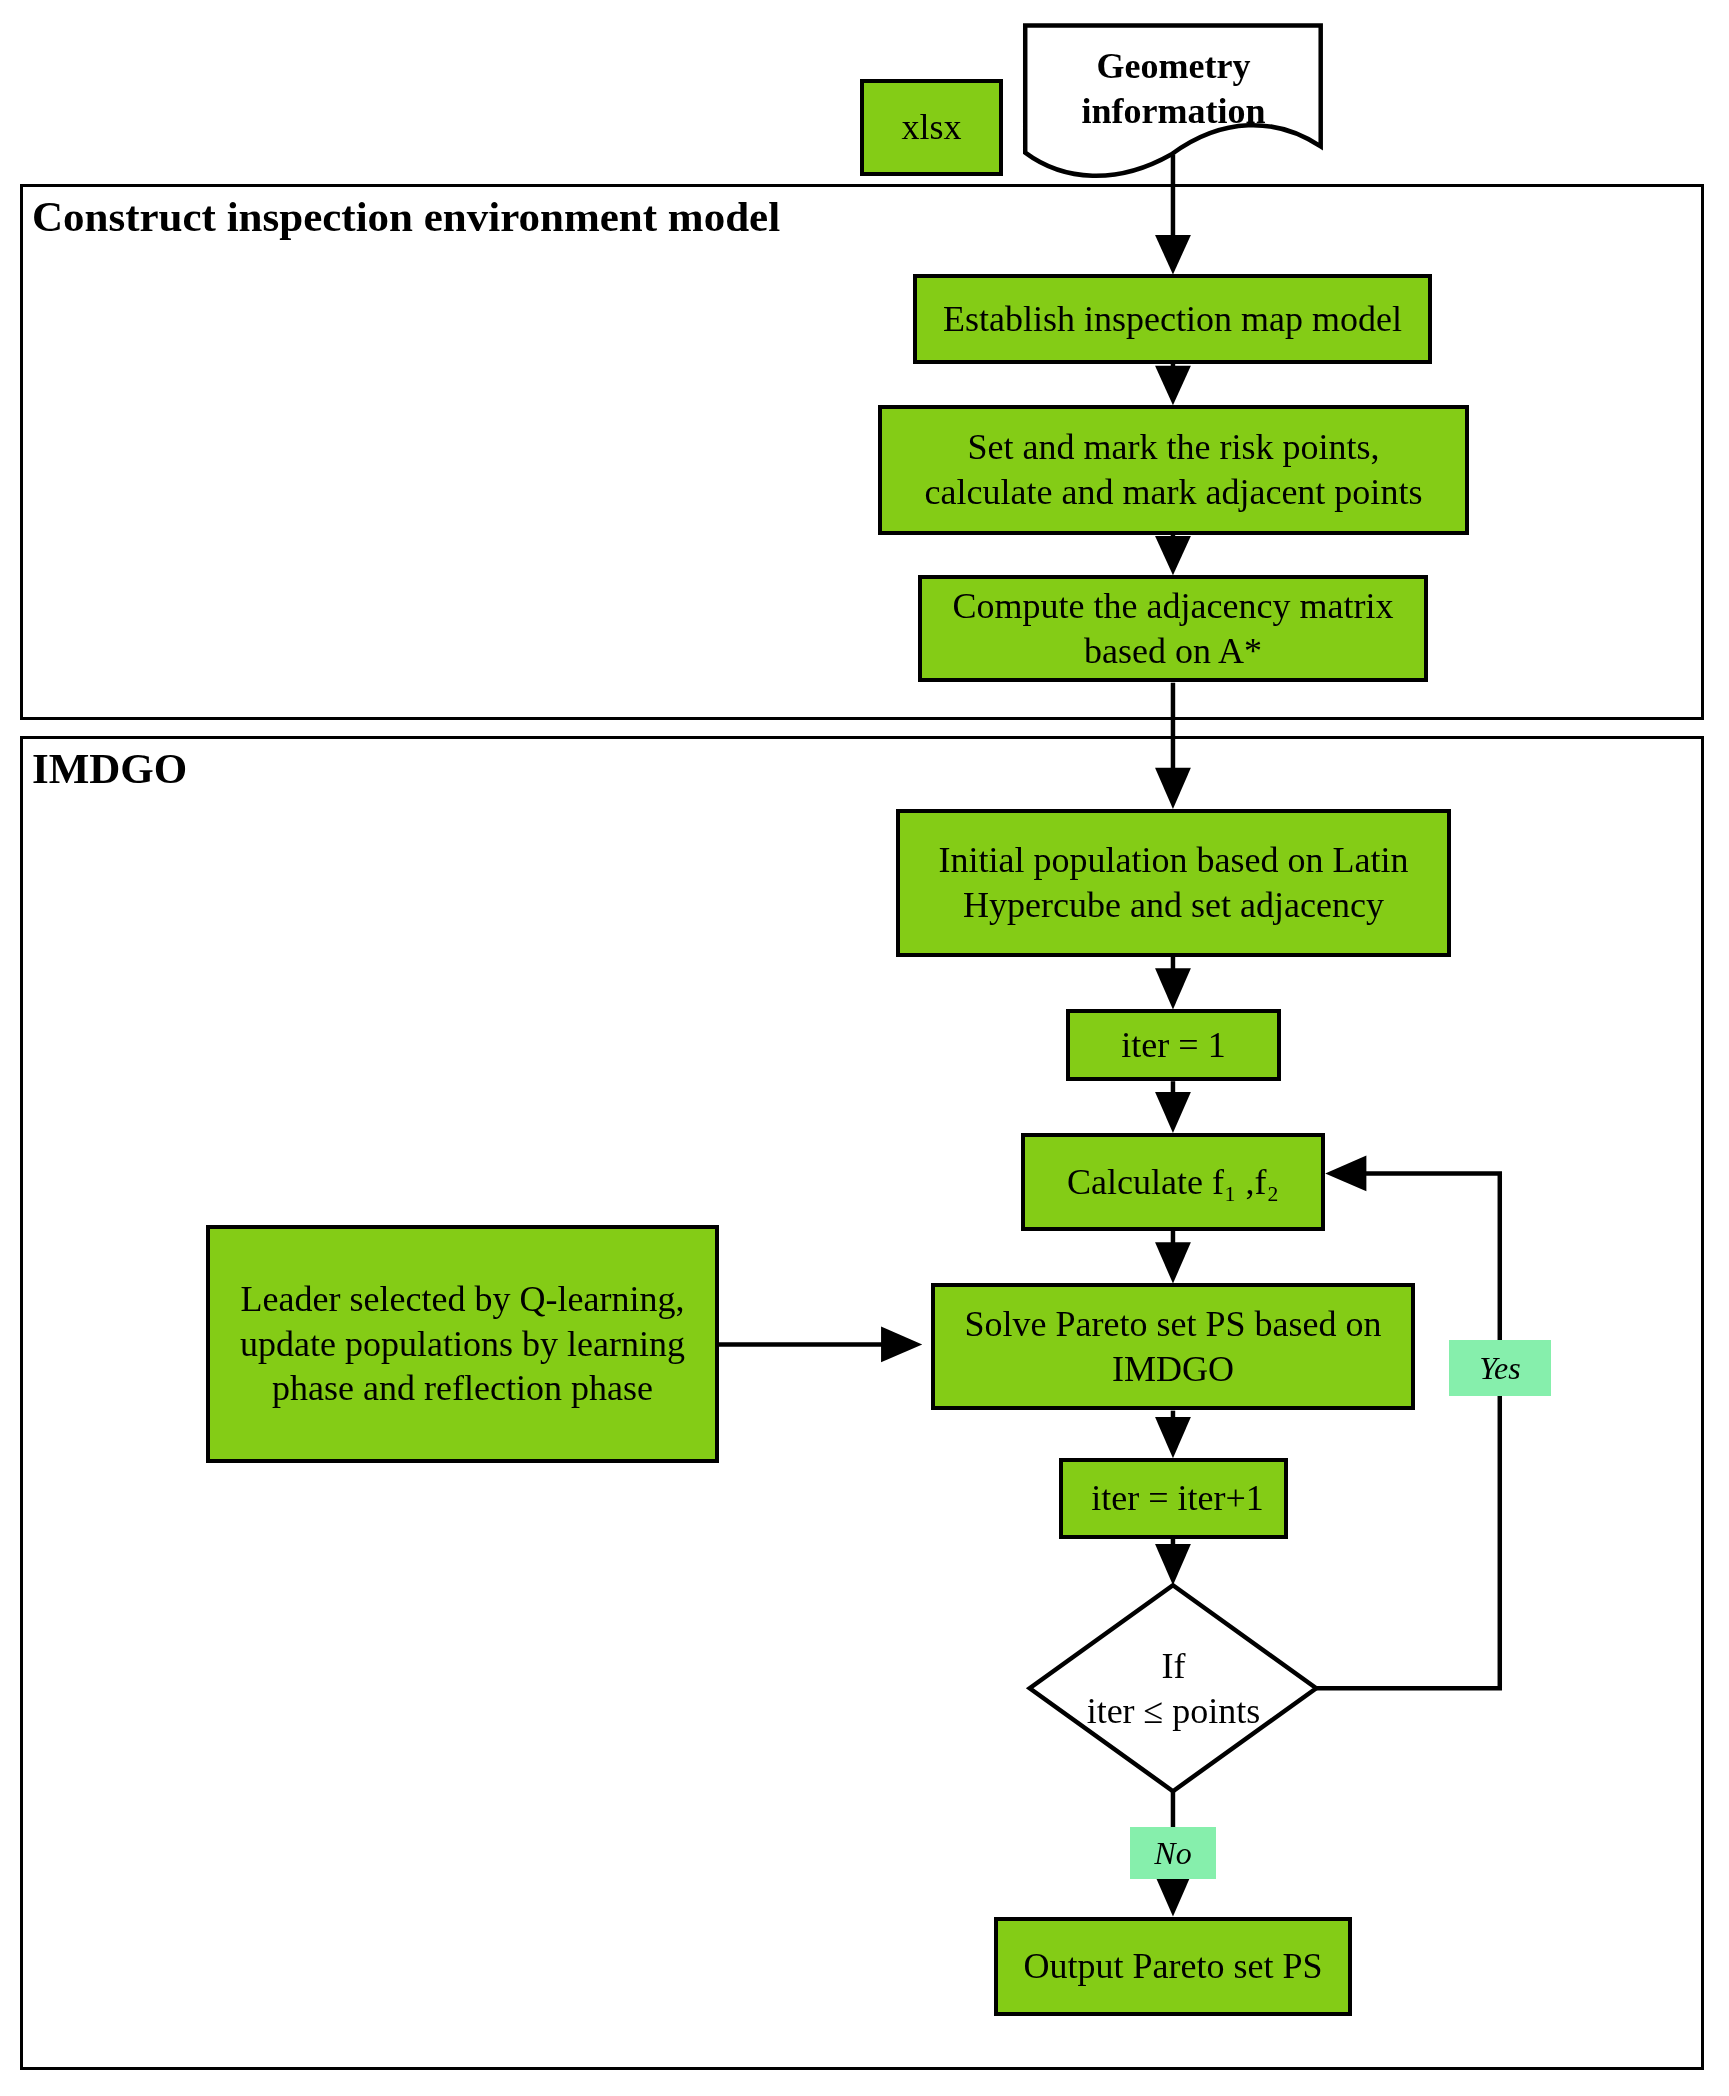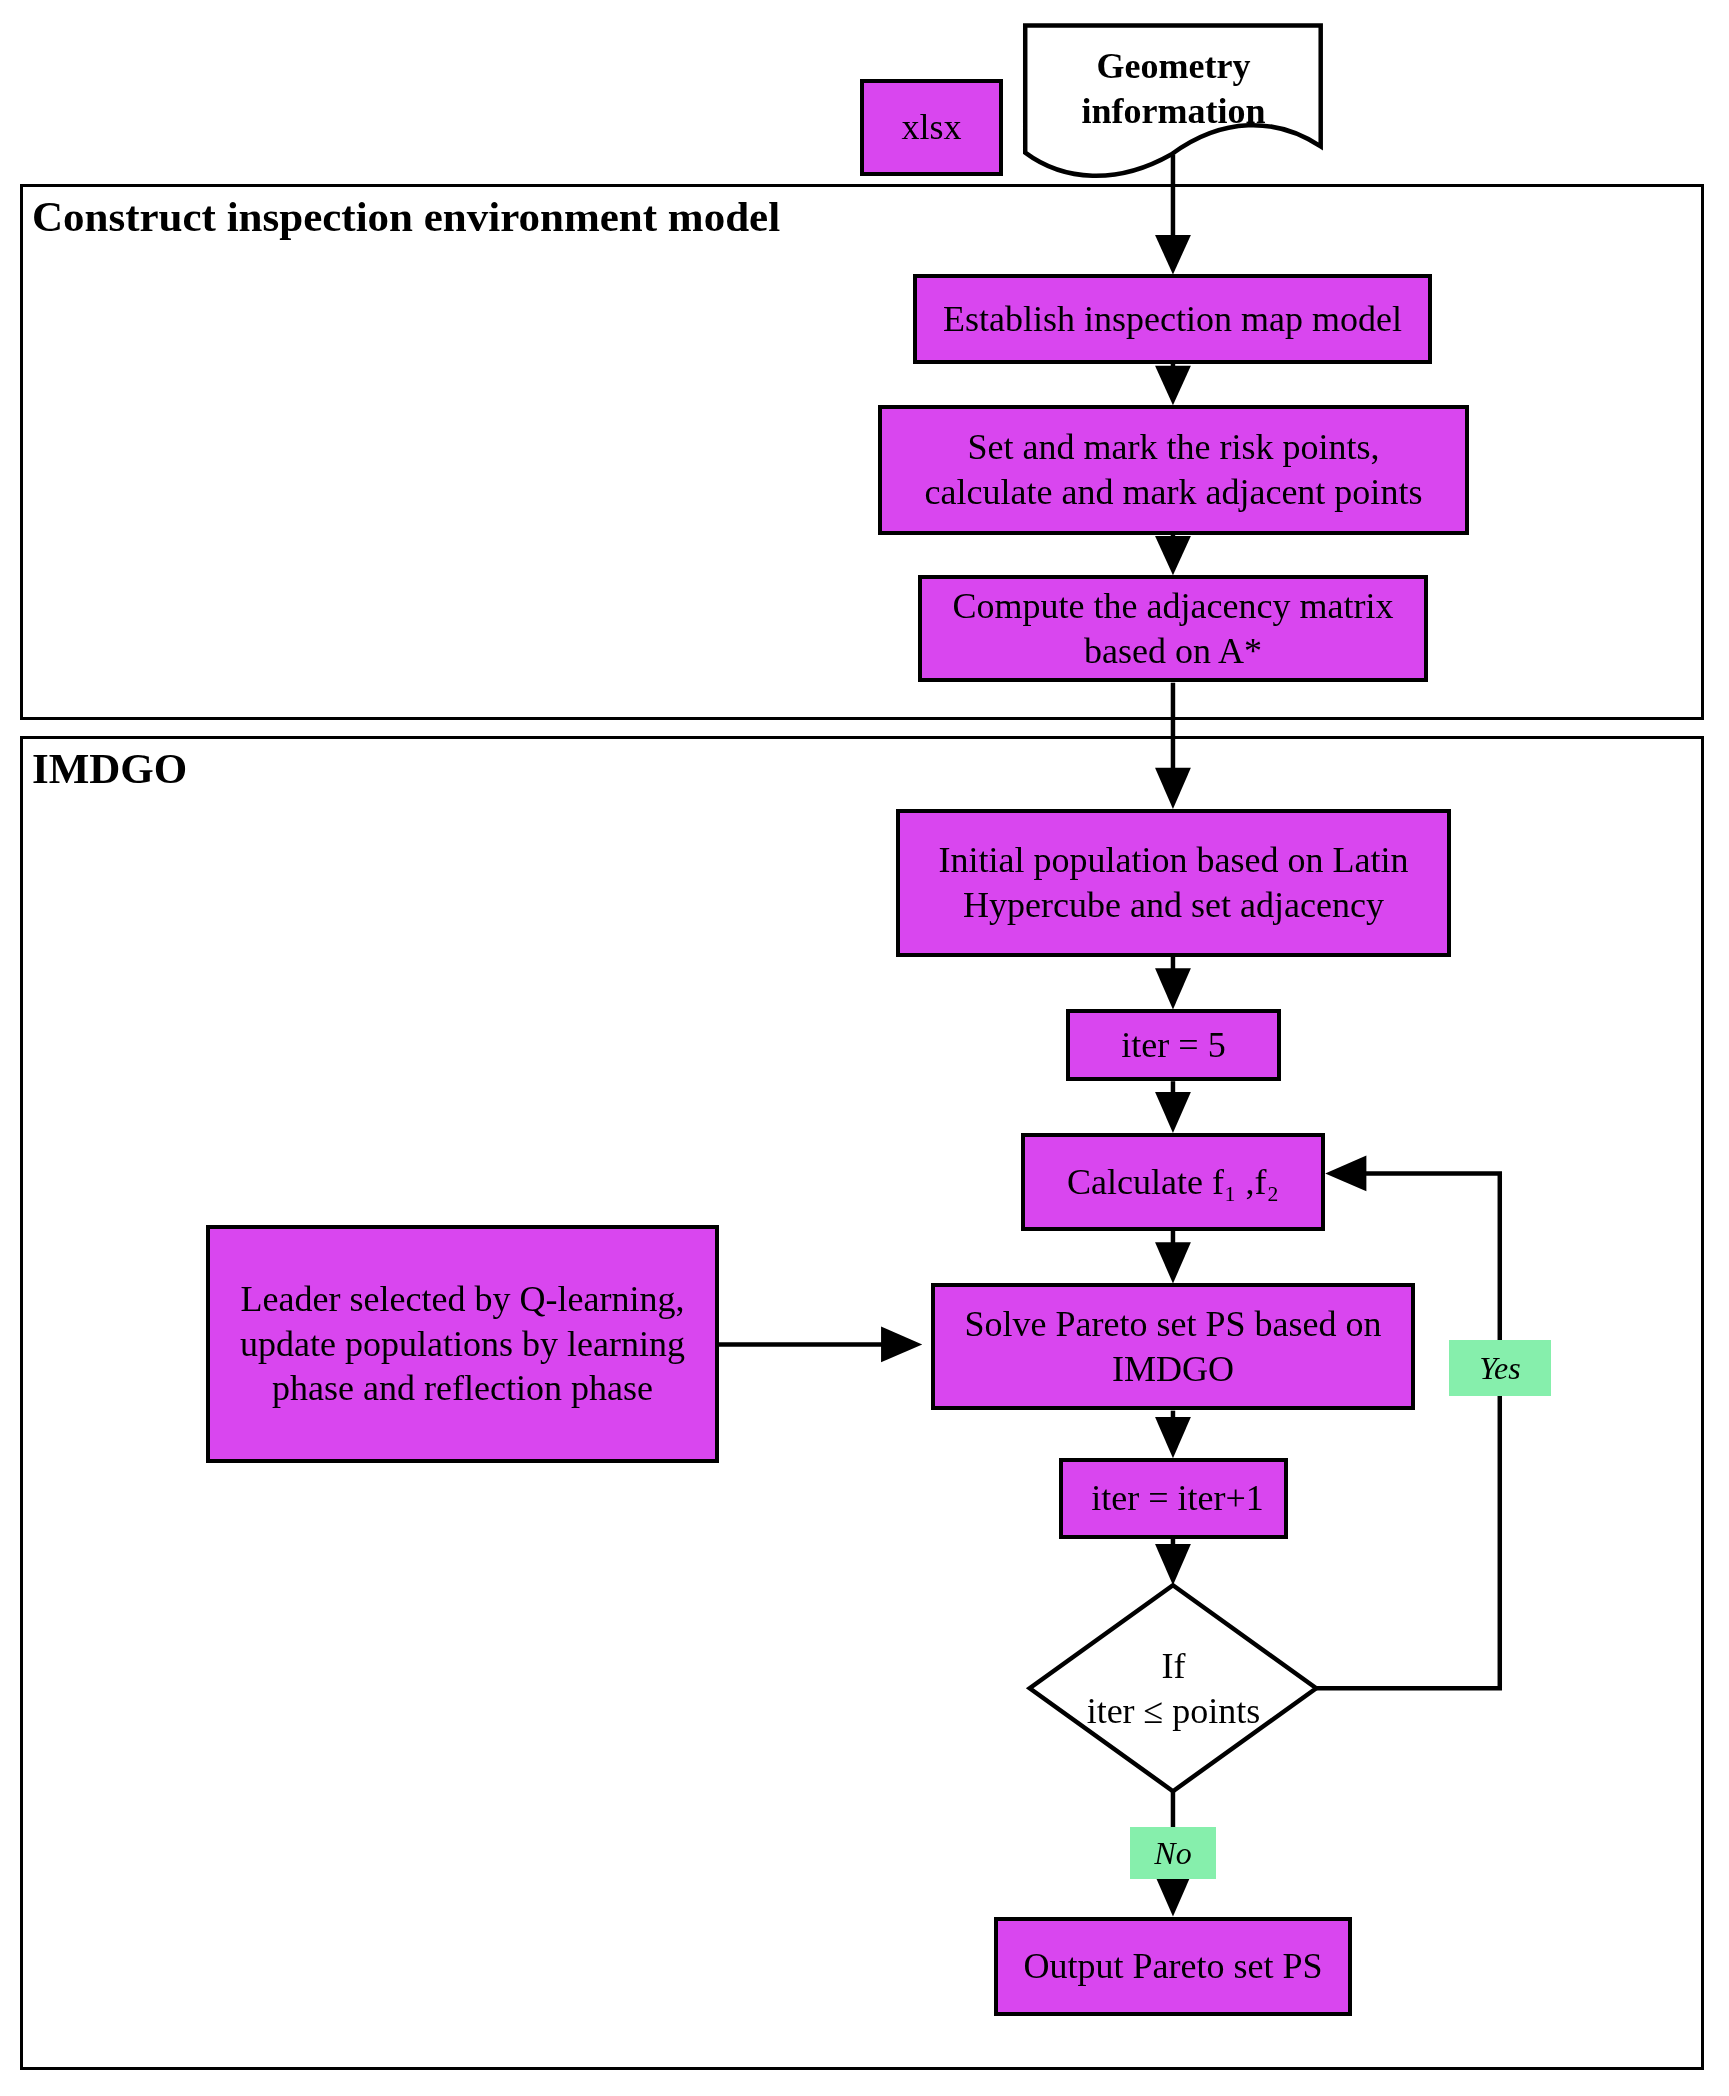--- a/index.html
+++ b/index.html
@@ -22,21 +22,21 @@
     position: absolute;
     font-weight: bold;
     font-size: 43px;
     line-height: 1.1;
     white-space: nowrap;
   }
   .node {
     position: absolute;
     box-sizing: border-box;
     border: 4.5px solid #000000;
-    background: #d946ef;
+    background: #84cc16;
     display: flex;
     flex-direction: column;
     align-items: center;
     justify-content: center;
     text-align: center;
     font-size: 36px;
     line-height: 1.24;
     z-index: 3;
   }
   .free-label {
@@ -169,21 +169,21 @@
     <div>Compute the adjacency matrix</div>
     <div>based on A*</div>
   </div>
 
   <div class="node" style="left:896px; top:809px; width:555px; height:148px;">
     <div>Initial population based on Latin</div>
     <div>Hypercube and set adjacency</div>
   </div>
 
   <div class="node" style="left:1066px; top:1009px; width:215px; height:72px;">
-    <div>iter = 5</div>
+    <div>iter = 1</div>
   </div>
 
   <div class="node" style="left:1021px; top:1133px; width:304px; height:98px;">
     <div>Calculate f₁ ,f₂</div>
   </div>
 
   <div class="node" style="left:206px; top:1225px; width:513px; height:238px;">
     <div>Leader selected by Q-learning,</div>
     <div>update populations by learning</div>
     <div>phase and reflection phase</div>

